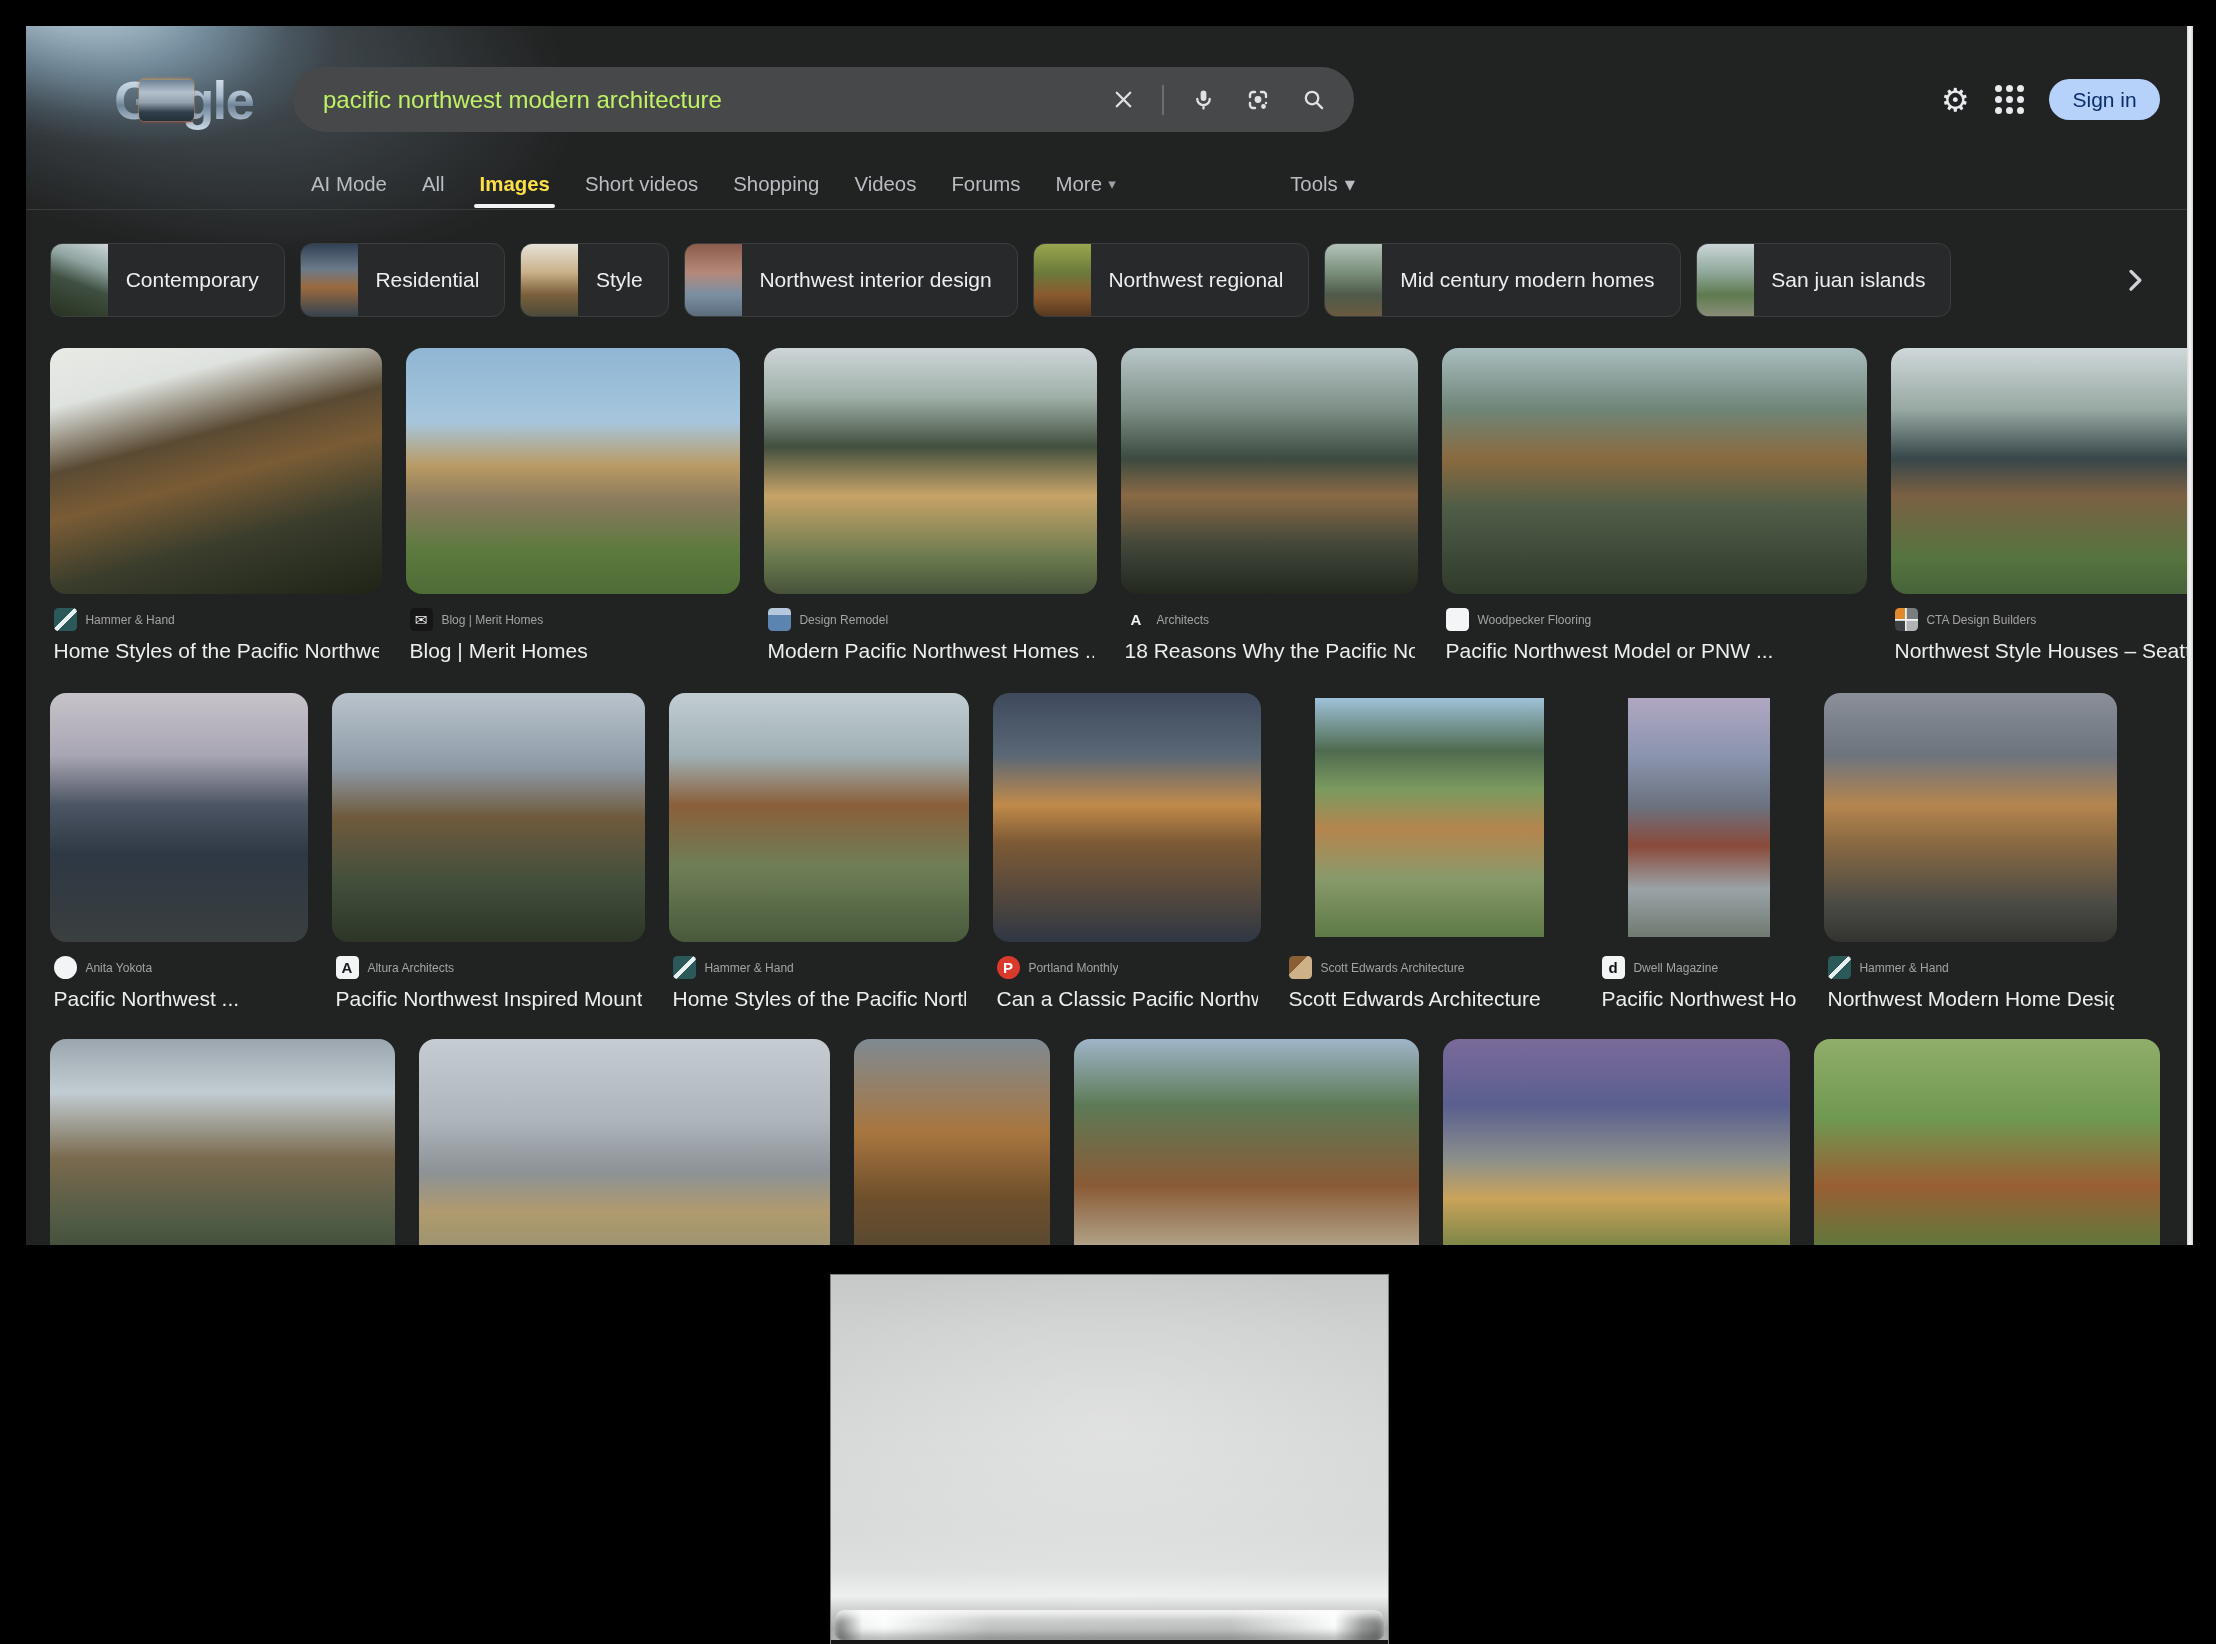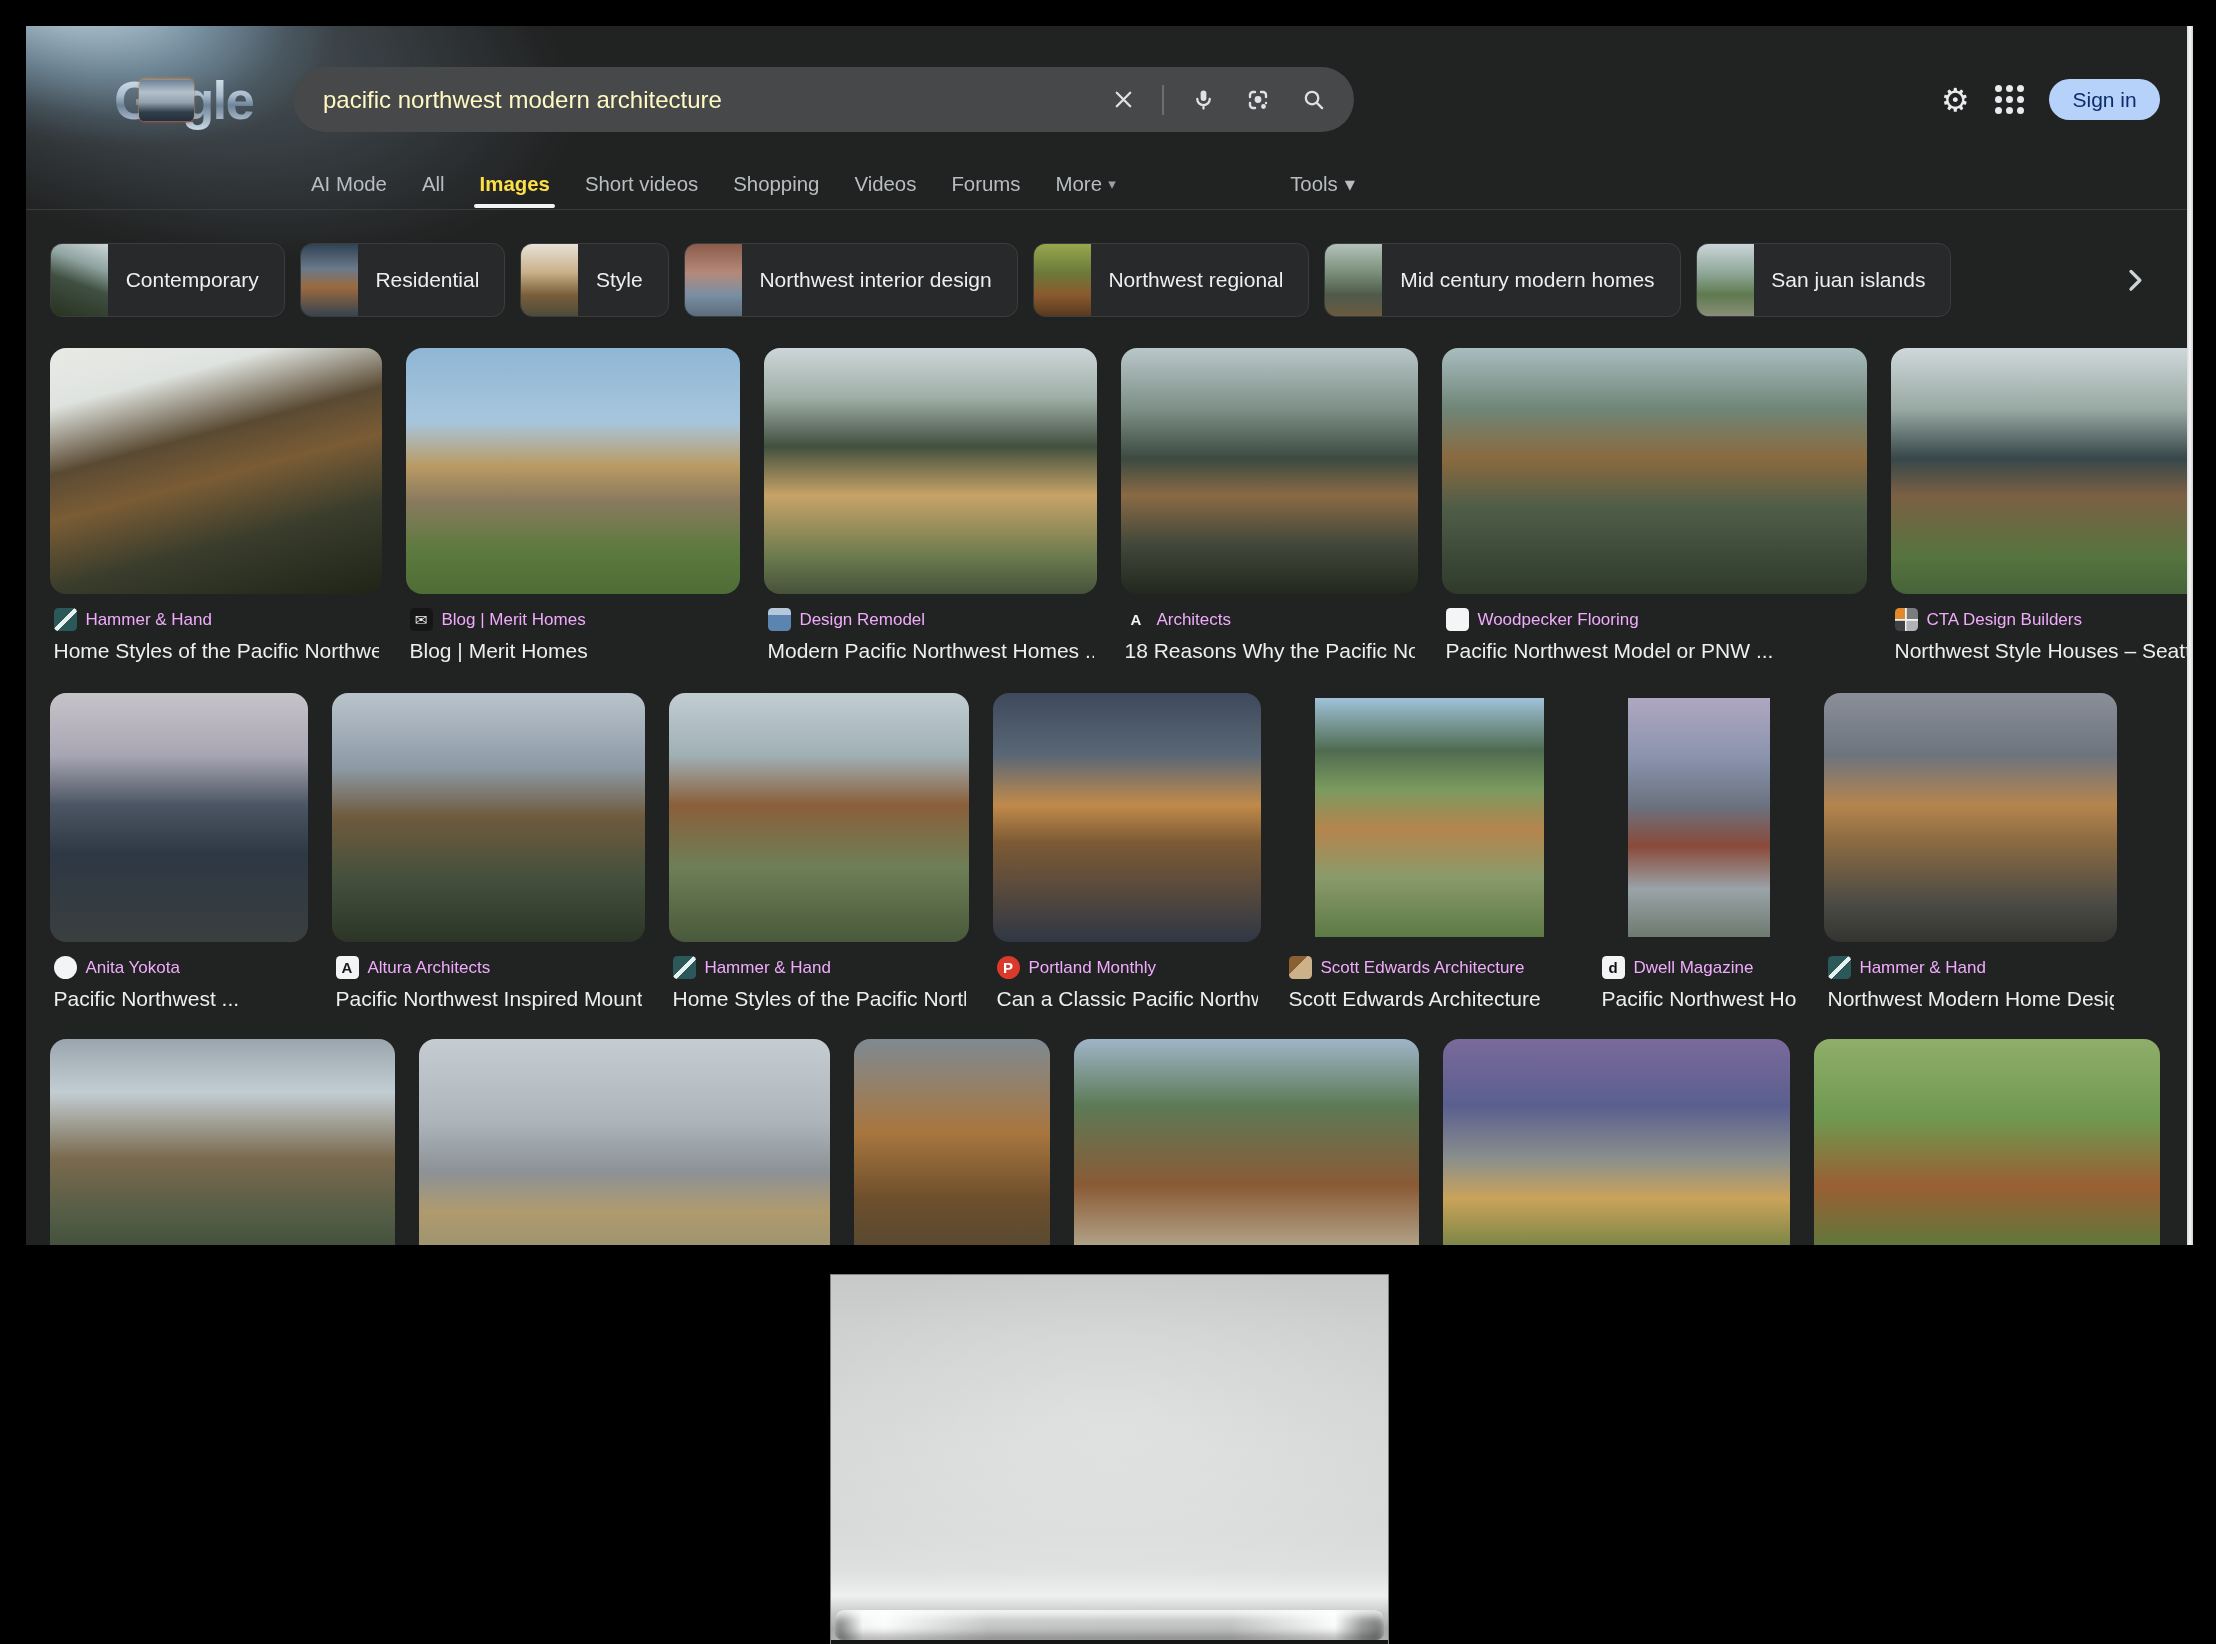--- a/index.html
+++ b/index.html
@@ -32,21 +32,21 @@
     width:55px; height:41px; border-radius:5.3px; margin:0 -12.4px 0 -14px; position:relative; z-index:2;
     background:linear-gradient(180deg,#6f8296 0%,#b3c1cd 30%,#93a0ad 55%,#31404d 78%,#243039 100%);
     box-shadow:0 -1.8px 2.7px rgba(230,150,80,.45), 0 1.8px 2.7px rgba(190,70,60,.4), 0 0 0 0.9px rgba(140,200,140,.25);
   }
   .searchbar {
     position:absolute; left:267px; top:41px; width:1061px; height:65px;
     background:#47484a; border-radius:33px; display:flex; align-items:center; padding:0 25px 0 30px;
   }
   .search-input {
     flex:1; background:transparent; border:none; outline:none;
-    color:#fef9c3; font-size:24px; font-family:inherit;
+    color:#bef264; font-size:24px; font-family:inherit;
   }
   .bar-icons { display:flex; align-items:center; gap:23px; }
   .icon-btn { width:32px; height:32px; display:flex; align-items:center; justify-content:center; cursor:pointer; }
   .icon-btn svg { stroke:#dfe2e5; fill:none; stroke-width:2.4; stroke-linecap:round; stroke-linejoin:round; }
   .bar-divider { width:1.8px; height:30px; background:#6c6f72; }
   .hdr-right { position:absolute; top:53px; left:1915px; display:flex; align-items:center; gap:25px; }
   .gear { font-size:32px; color:#e8eaed; line-height:32px; cursor:pointer; }
   .apps-grid { display:grid; grid-template-columns:repeat(3,7px); grid-template-rows:repeat(3,7px); gap:4.4px; cursor:pointer; }
   .apps-grid i { width:7px; height:7px; border-radius:50%; background:#e8eaed; }
   .signin {
@@ -93,21 +93,21 @@
   .row-3 .tile:nth-child(1){width:345px} .row-3 .tile:nth-child(2){width:411px}
   .row-3 .tile:nth-child(3){width:196px} .row-3 .tile:nth-child(4){width:345px}
   .row-3 .tile:nth-child(5){width:347px} .row-3 .tile:nth-child(6){width:346px}
   .tile-meta { margin-top:14px; padding:0 3.5px; }
   .src-line { display:flex; align-items:center; gap:8.9px; }
   .favicon {
     width:23px; height:23px; border-radius:4.4px; flex:0 0 23px;
     display:flex; align-items:center; justify-content:center;
     font-size:15px; font-weight:bold; overflow:hidden;
   }
-  .src-name { color:#f0abfc; font-size:17px; white-space:nowrap; overflow:hidden; text-overflow:ellipsis; }
+  .src-name { color:#a3a3a3; font-size:12px; white-space:nowrap; overflow:hidden; text-overflow:ellipsis; }
   .tile-title { margin-top:8px; color:#eceeef; font-size:21px; white-space:nowrap; overflow:hidden; }
   
   .scrollbar { position:absolute; right:0; top:0; bottom:0; width:6.2px; background:linear-gradient(90deg,#d9d9d9,#f6f6f6 50%,#cfcfcf); }
   
   .gray-window {
     position:absolute; left:830px; top:1274px; width:559px; height:371px;
     border:0.9px solid #7e8180;
     background:
       radial-gradient(461px 266px at 50% 42%, rgba(255,255,255,0.25), transparent 70%),
       linear-gradient(180deg,#c7c9c8 0%,#cfd1d0 16%,#d6d8d7 45%,#d9dbda 70%,#dee0df 80%,#eef0ef 87%,#c5c7c6 92%,#a7a9a8 96%,#b3b5b4 100%);

